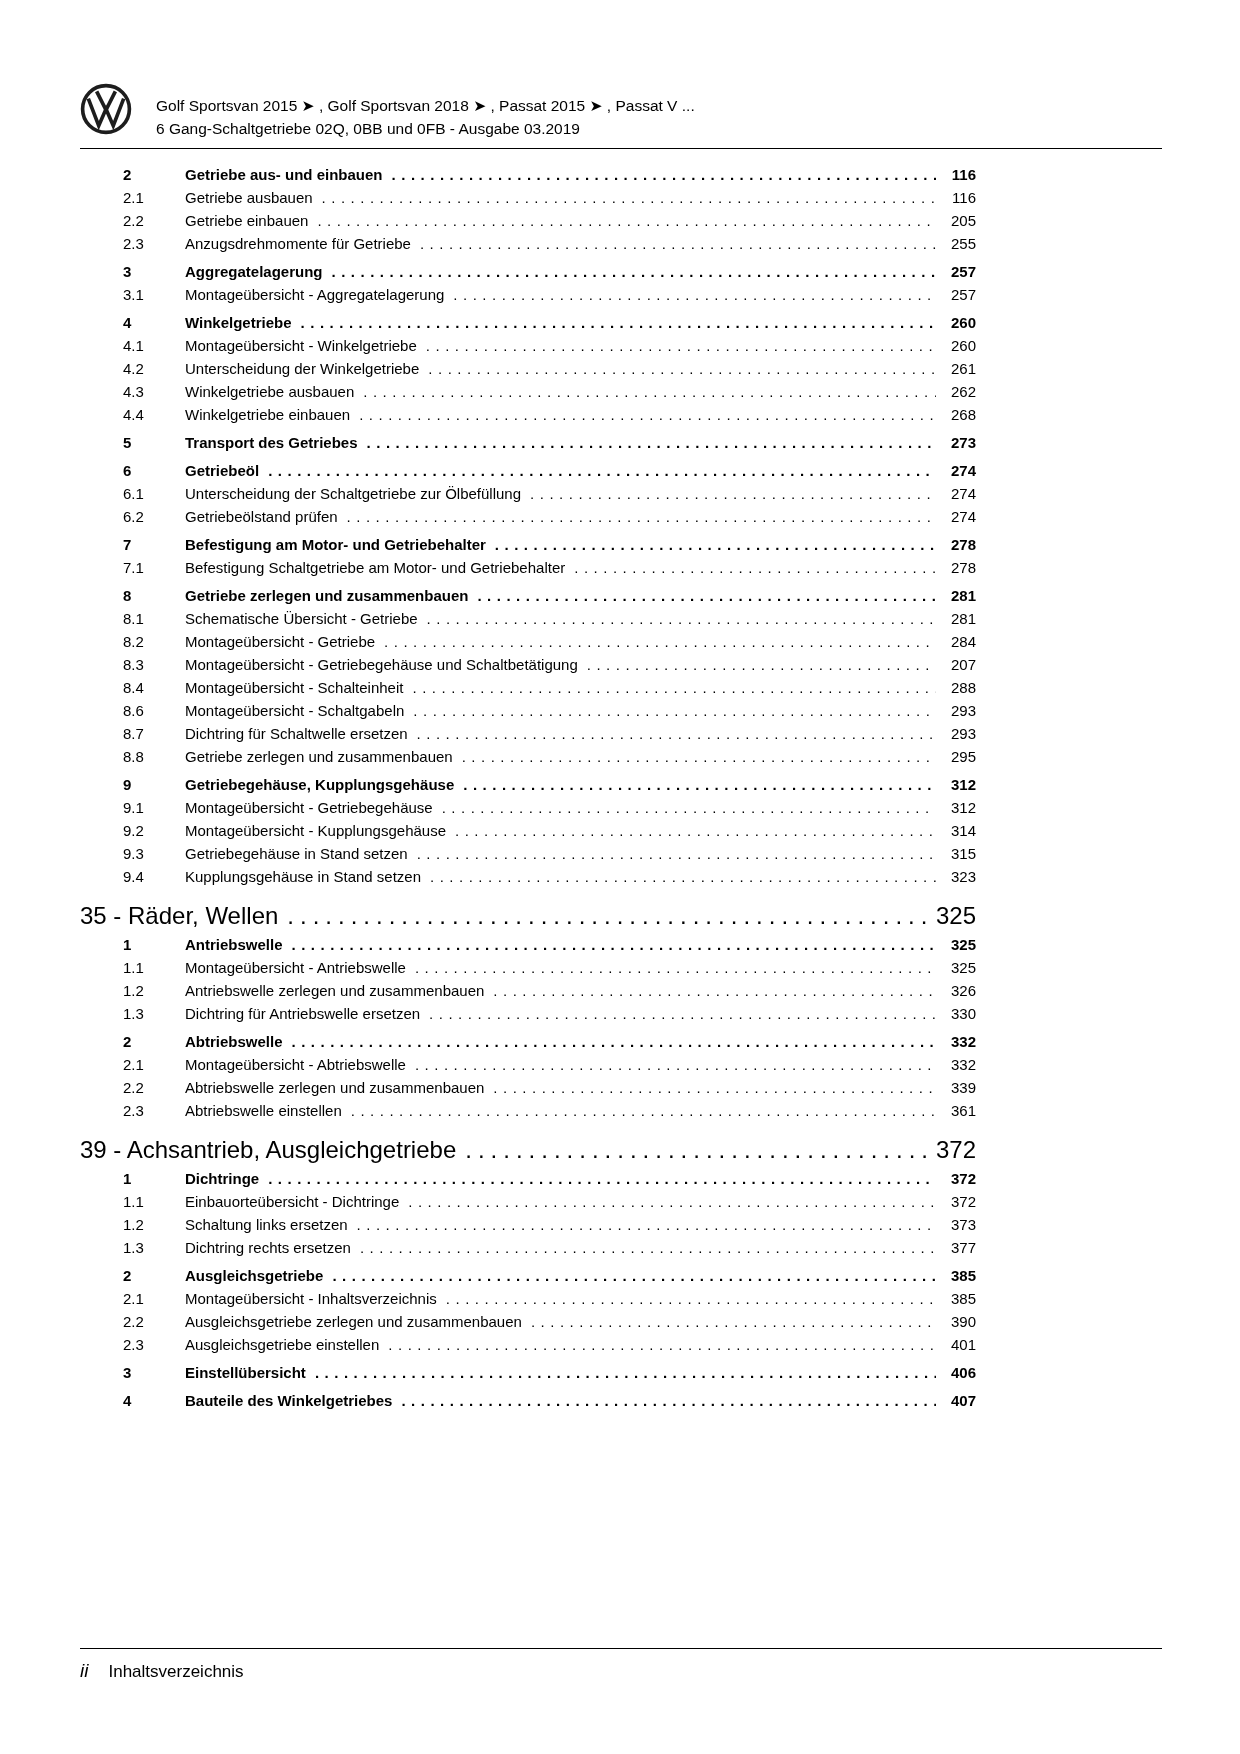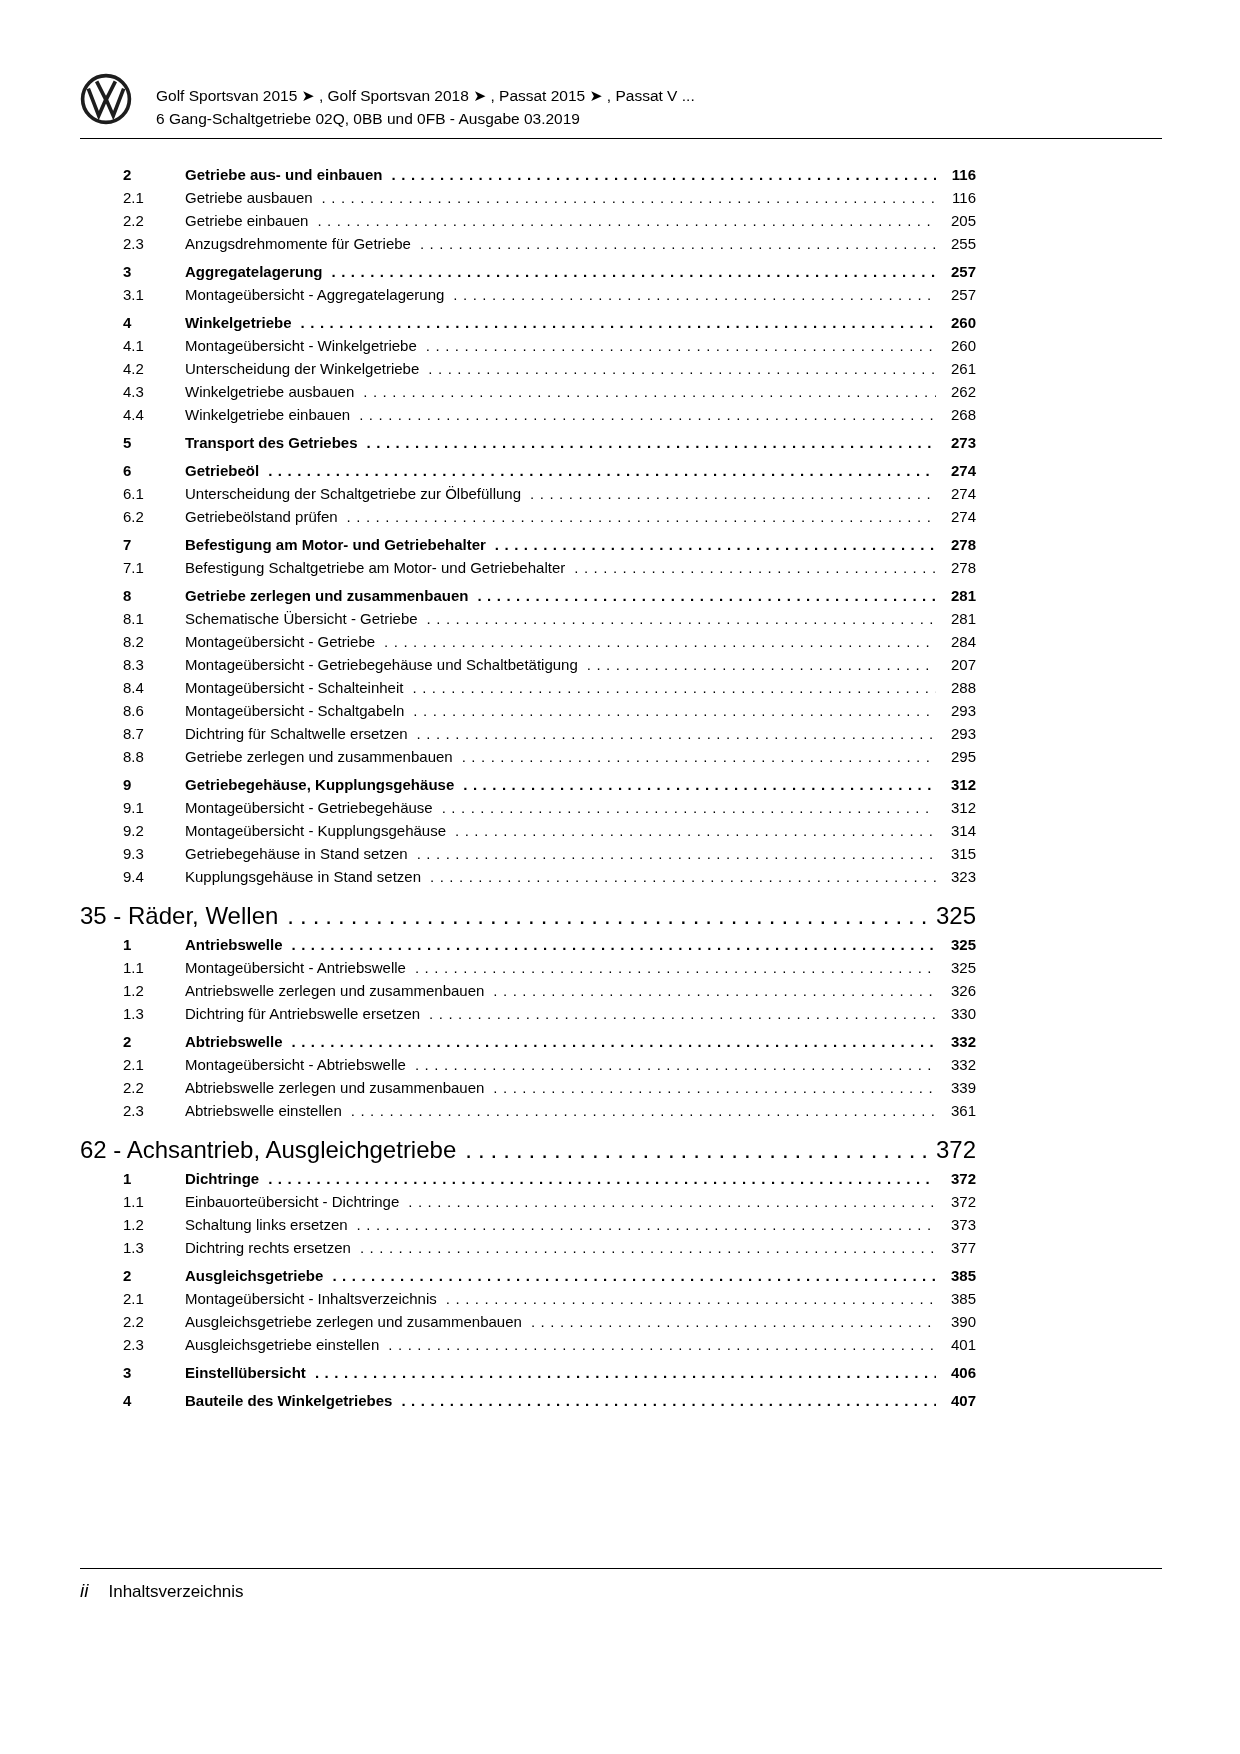--- a/index.html
+++ b/index.html
@@ -5,21 +5,21 @@
   * { box-sizing: border-box; margin: 0; padding: 0; }
   html, body { background: #ffffff; }
   body {
     width: 1240px; height: 1754px;
     font-family: "Liberation Sans", "DejaVu Sans", sans-serif;
     color: #000; overflow: hidden; position: relative;
   }
   .page { position: relative; width: 1240px; height: 1754px; background: #fff; }
 
   
-  .header { position: absolute; top: 73px; left: 80px; width: 1082px; }
+  .header { position: absolute; top: 83px; left: 80px; width: 1082px; }
   .header-inner { display: flex; align-items: flex-start; }
   .vw-logo { flex: 0 0 auto; width: 52px; height: 52px; margin-right: 24px; color: #1d1d1d; }
   .vw-logo svg { display: block; width: 52px; height: 52px; }
   .header-text { padding-top: 11px; font-size: 15.5px; line-height: 23px; color: #000; }
   .header-rule { border-top: 1.5px solid #000; margin-top: 8px; }
 
   
   .toc { position: absolute; top: 158px; left: 80px; width: 896px; }
   .row { display: flex; align-items: baseline; white-space: nowrap; font-size: 15px; line-height: 23px; }
   .row.section, .row.subsection { padding-left: 43px; }
@@ -29,21 +29,21 @@
   .dots { flex: 1 1 10px; overflow: hidden; margin: 0 6px 0 9px; }
   .dots::before {
     content: "......................................................................................................................................................";
     letter-spacing: 5.5px;
   }
   .page-num { flex: 0 0 auto; min-width: 34px; text-align: right; }
   .row.chapter { font-size: 24px; line-height: 25px; margin-top: 15px; margin-bottom: 4px; font-weight: normal; }
   .row.chapter .dots::before { letter-spacing: 6px; }
 
   
-  .footer { position: absolute; left: 80px; width: 1082px; top: 1568px; }
+  .footer { position: absolute; left: 80px; width: 1082px; top: 1648px; }
   .footer-rule { border-top: 1.5px solid #000; }
   .footer-row { display: flex; align-items: baseline; margin-top: 11px; }
   .footer-page { font-size: 19px; font-style: italic; margin-right: 20px; }
   .footer-label { font-size: 17px; }
 </style>
 </head>
 <body>
 
 <div class="page">
 
@@ -292,21 +292,21 @@
         <span class="dots"></span>
         <span class="page-num">339</span>
       </div>
       <div class="row subsection">
         <span class="num">2.3</span>
         <span class="title">Abtriebswelle einstellen</span>
         <span class="dots"></span>
         <span class="page-num">361</span>
       </div>
       <div class="row chapter">
-        <span class="title">62 - Achsantrieb, Ausgleichgetriebe</span>
+        <span class="title">39 - Achsantrieb, Ausgleichgetriebe</span>
         <span class="dots"></span>
         <span class="page-num">372</span>
       </div>
       <div class="row section">
         <span class="num">1</span>
         <span class="title">Dichtringe</span>
         <span class="dots"></span>
         <span class="page-num">372</span>
       </div>
       <div class="row subsection">

